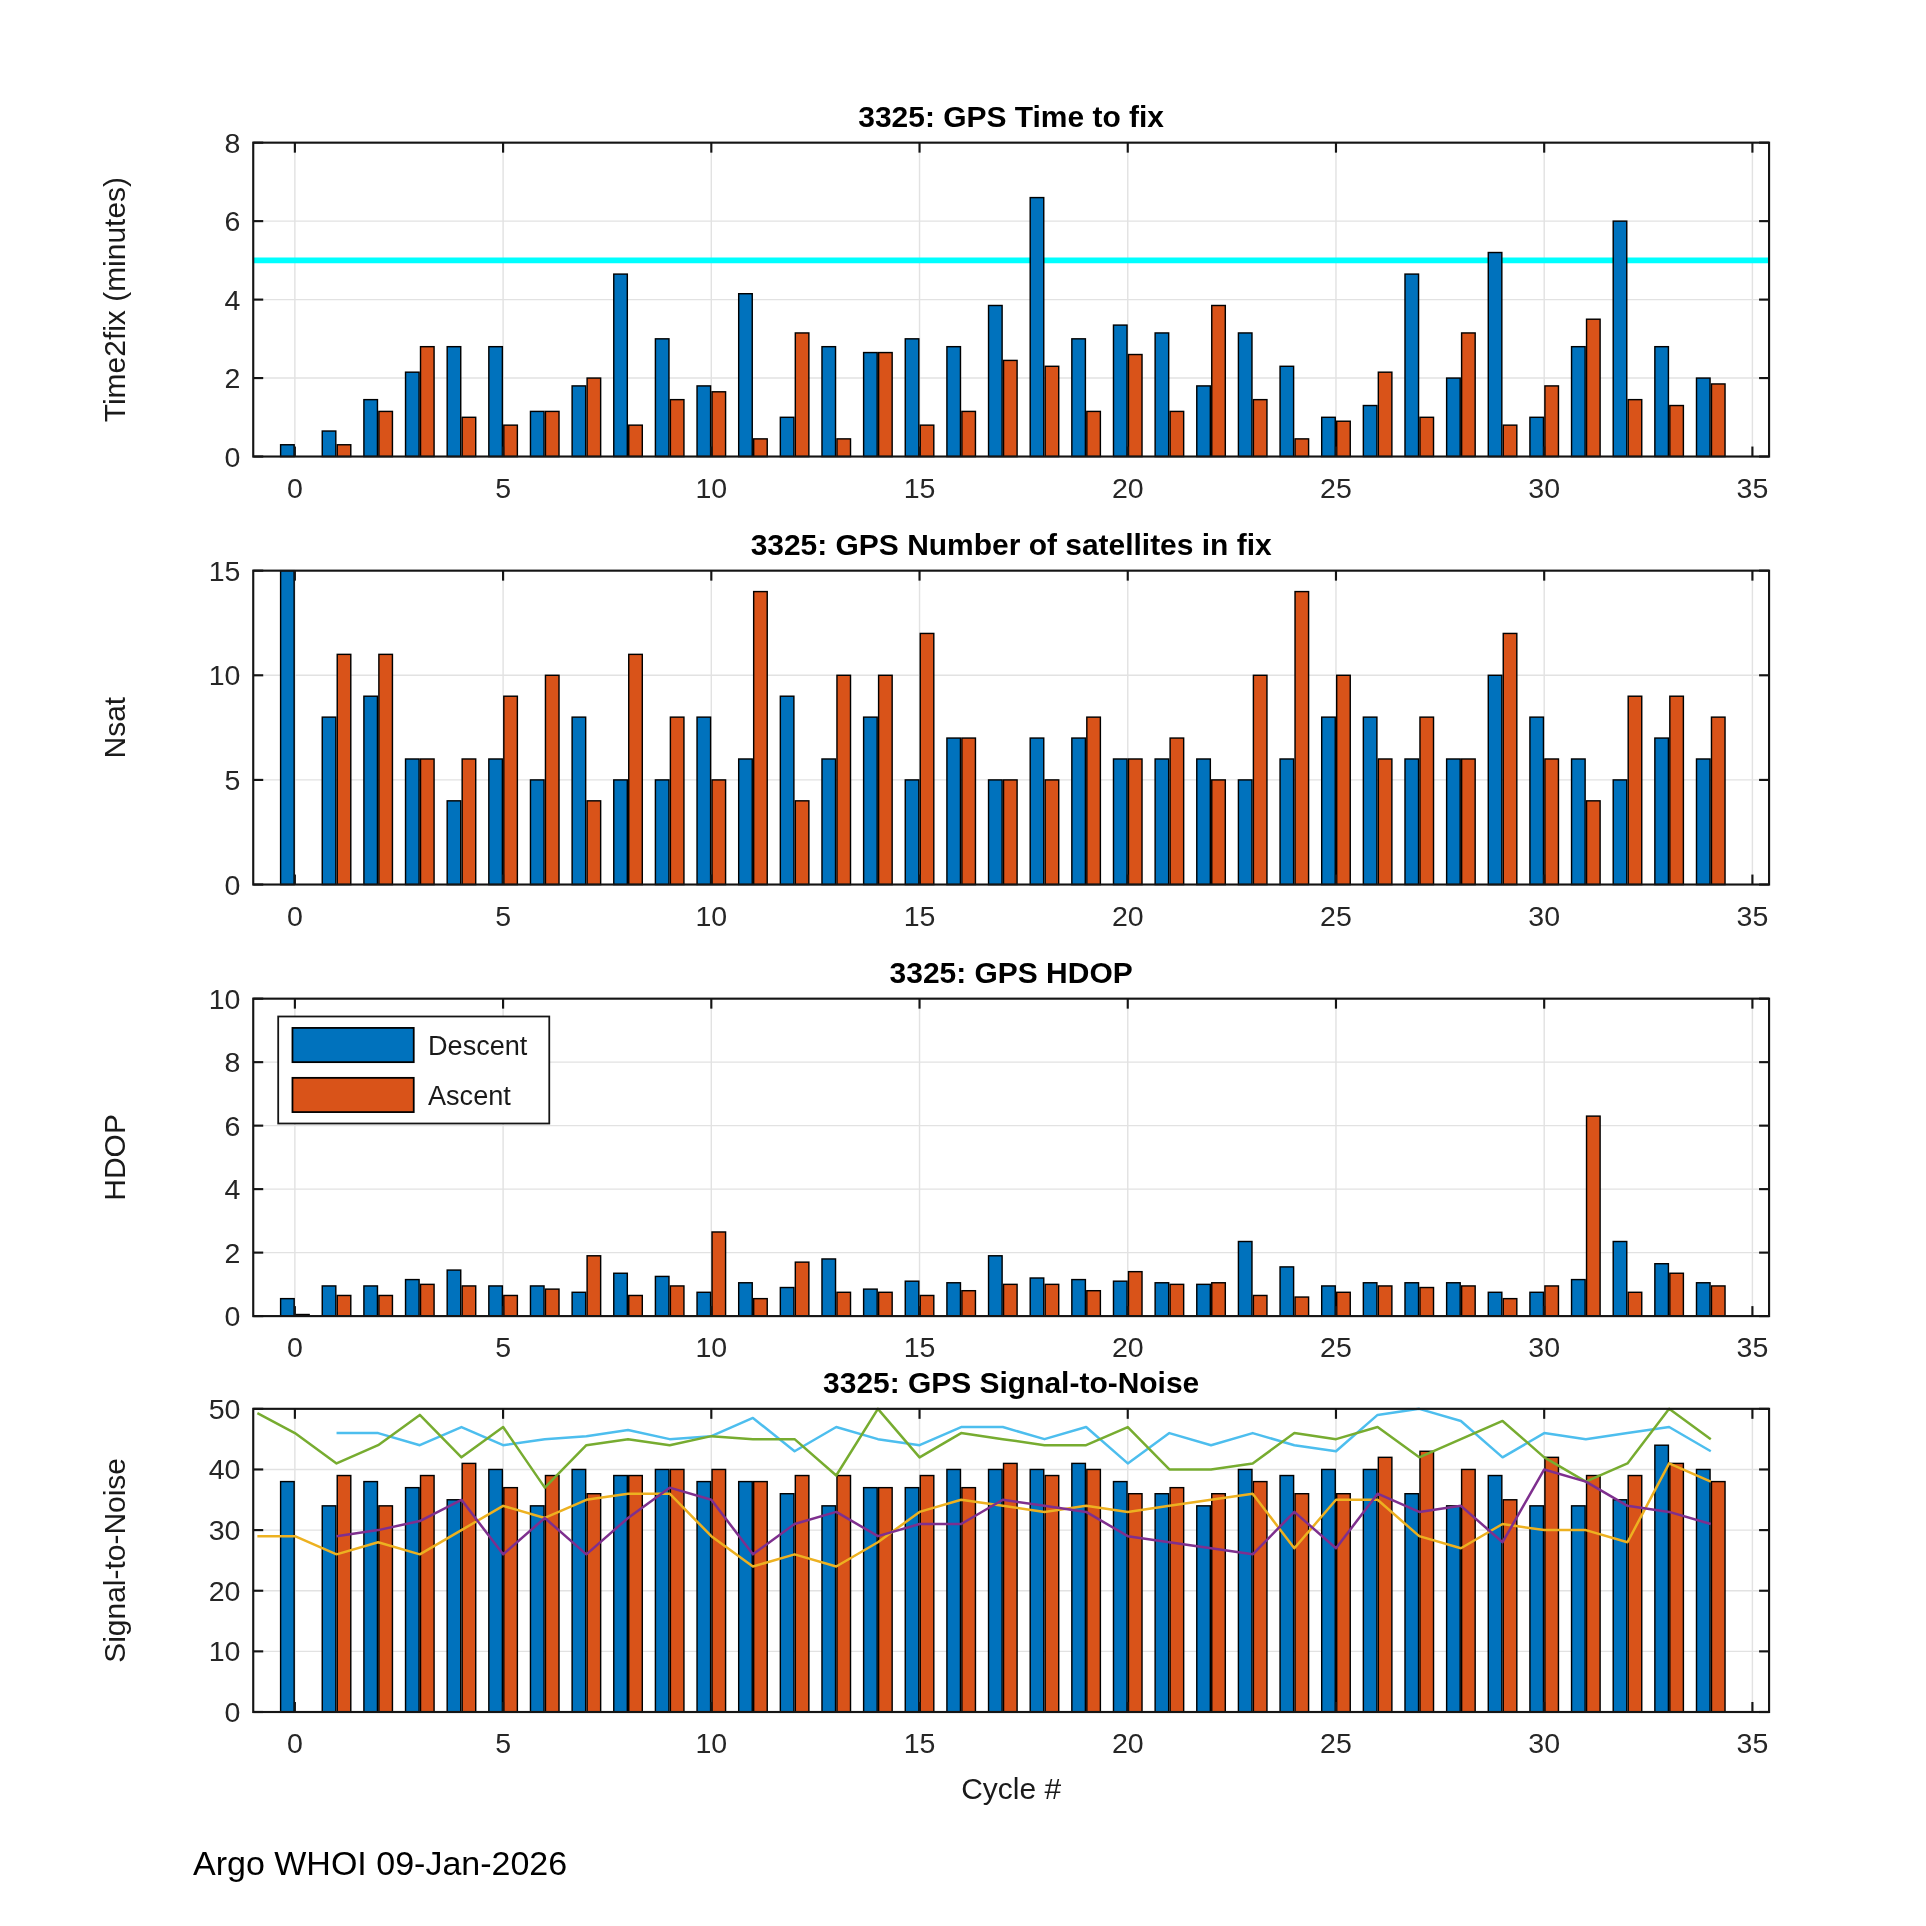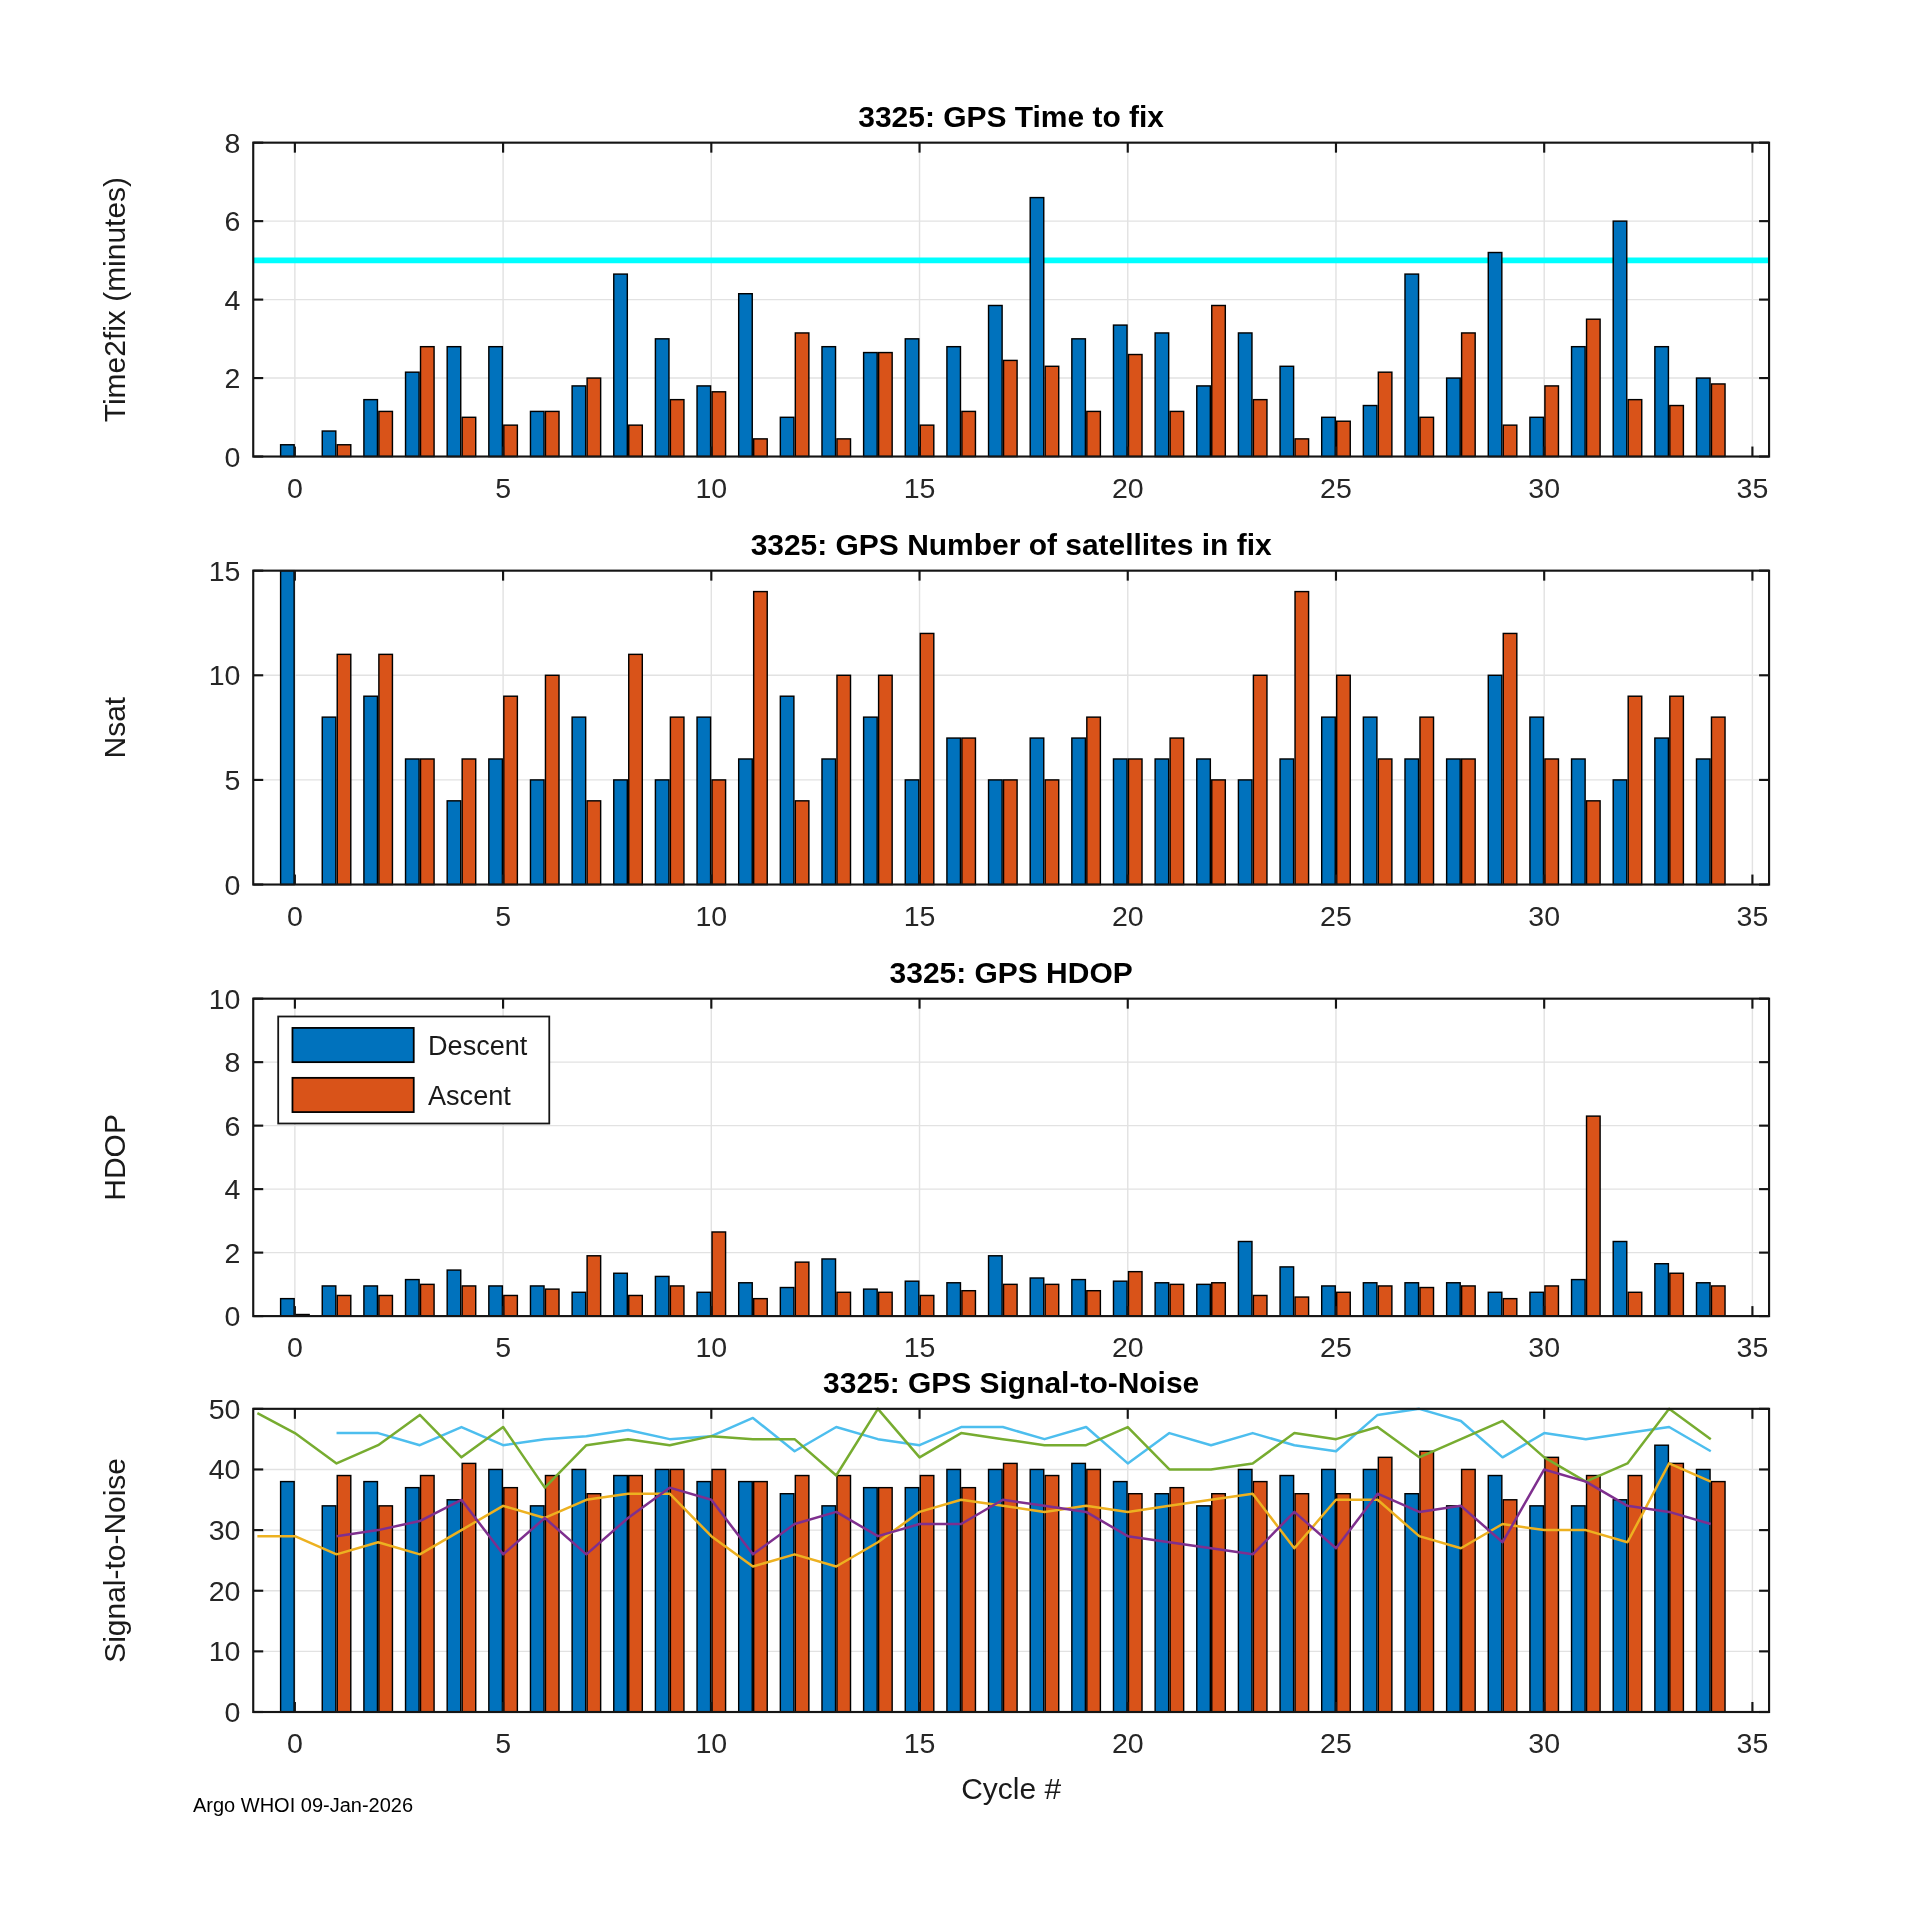--- a/index.html
+++ b/index.html
@@ -1,19 +1,19 @@
 <!DOCTYPE html>
 <html style="font-size:11.4px"><head>
 <meta charset="utf-8">
 <style>
   html,body{margin:0;padding:0;background:#ffffff;}
   #page{position:relative;width:1926px;height:1926px;background:#ffffff;overflow:hidden;
         font-family:"Liberation Sans", sans-serif;}
   #figure-canvas{position:absolute;left:0;top:0;}
-  #footer-text{position:absolute;left:193px;top:1794px;font-size:20px;color:#000000;
+  #footer-text{position:absolute;left:193px;top:1844px;font-size:34px;color:#000000;
                font-family:"Liberation Sans", sans-serif;}
   svg text{font-family:"Liberation Sans", sans-serif;}
 </style>
 </head>
 <body>
 
 <div id="page">
   <svg id="figure-canvas" width="1926" height="1926" viewBox="0 0 2700 2700" xmlns="http://www.w3.org/2000/svg">
       <g>
         <line x1="413.3791208791209" x2="413.3791208791209" y1="200" y2="640" stroke="#e2e2e2" stroke-width="2"></line>

